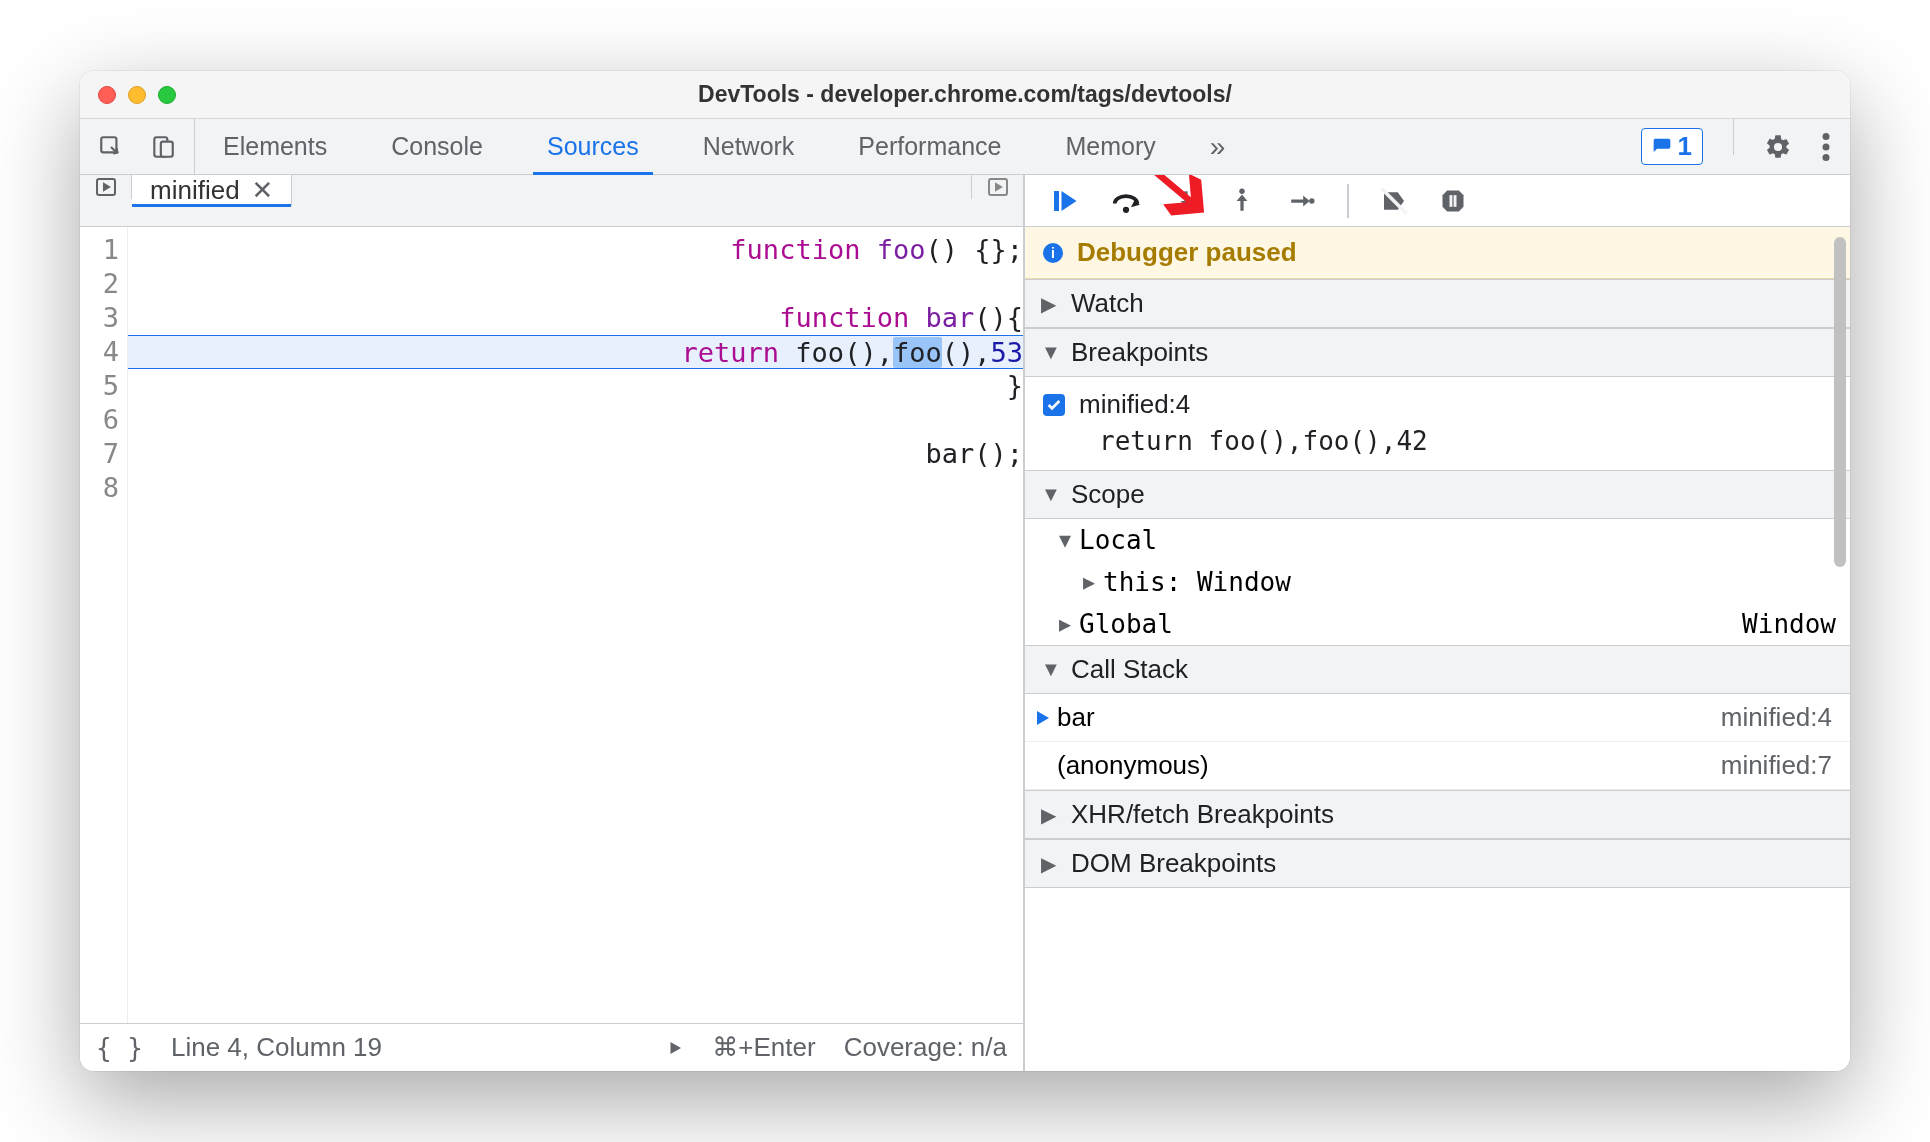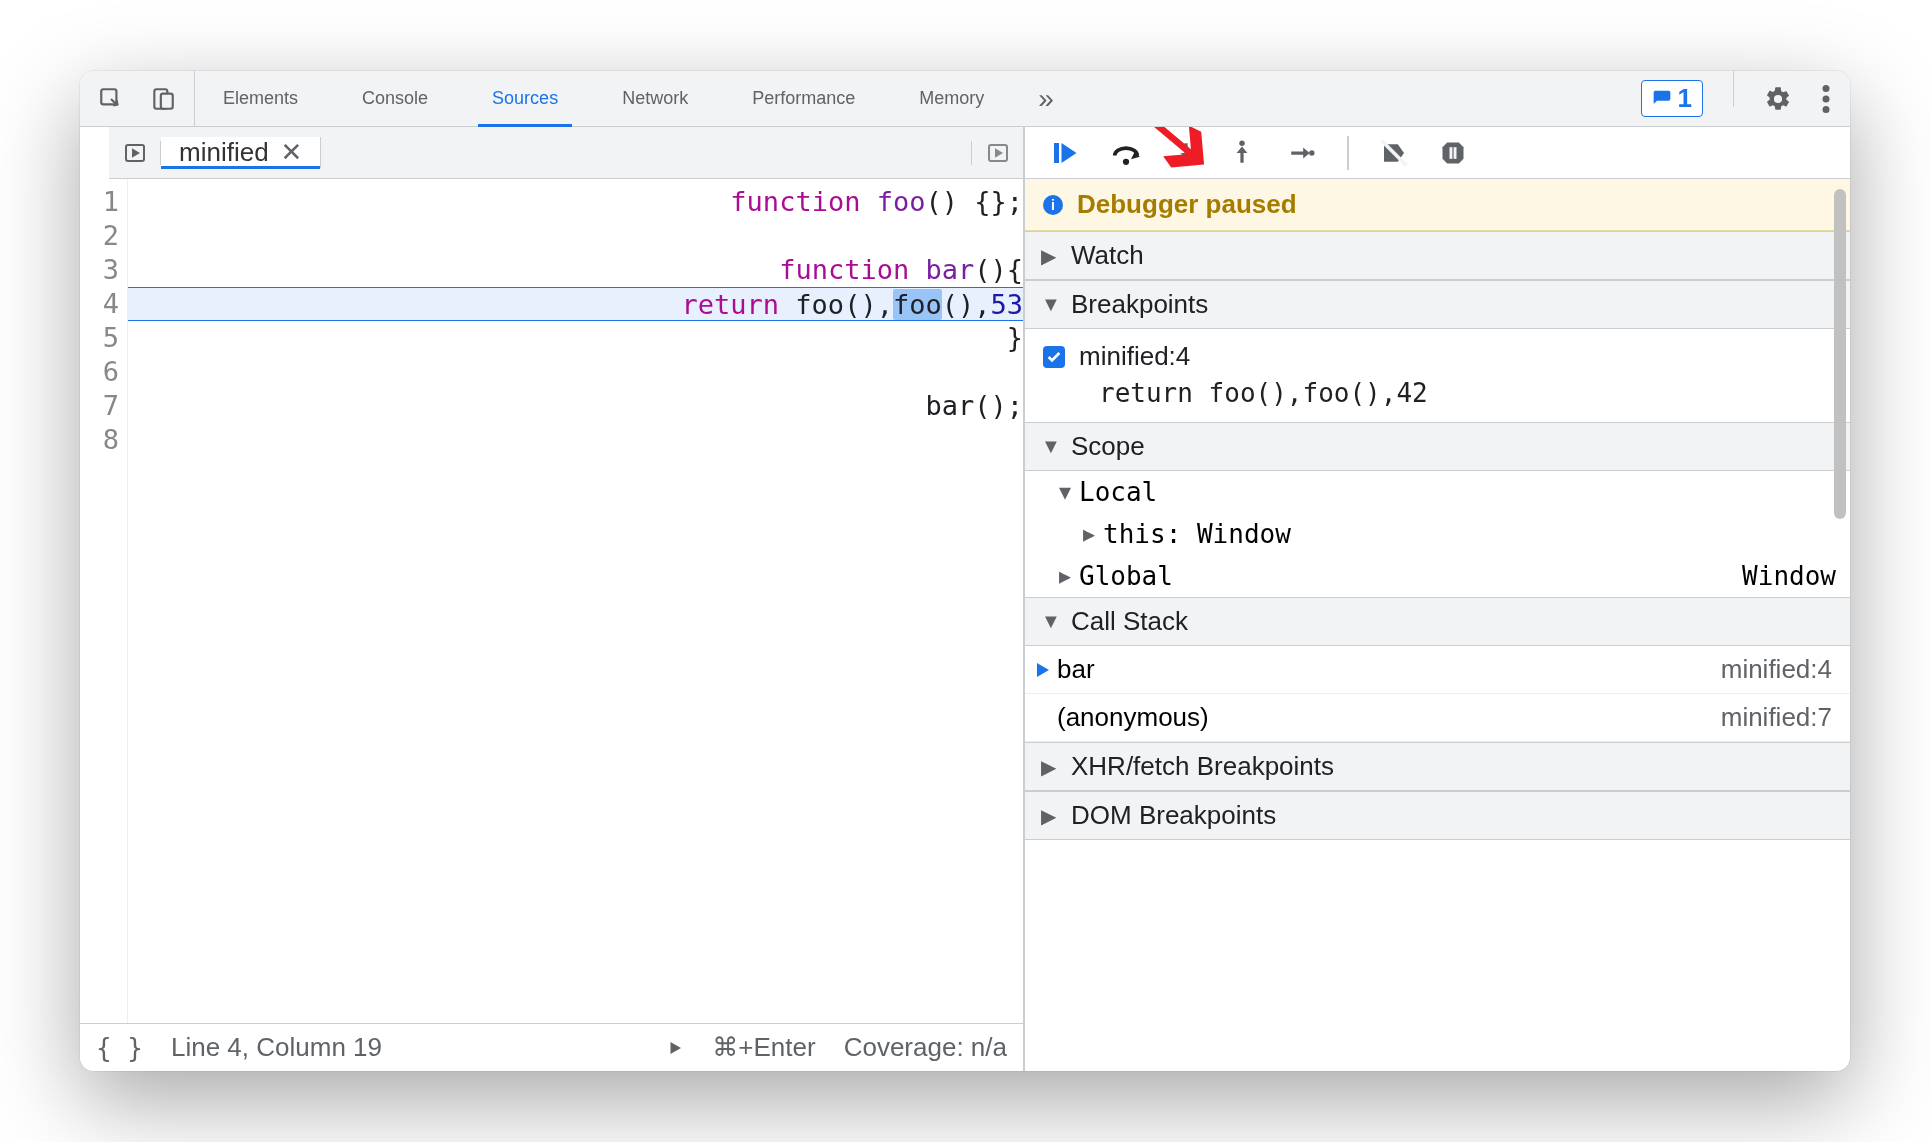--- a/index.html
+++ b/index.html
@@ -45,39 +45,39 @@
 
 .toolbar {
   height: 56px;
   background: #f1f3f4;
   border-bottom: 1px solid #cacdd1;
   display: flex;
   align-items: stretch;
 }
 .tool-group { display: flex; align-items: center; padding: 0 18px; gap: 26px; }
 .divider { width: 1px; background: #cacdd1; align-self: stretch; }
-.tab-btn { color: #5f6368; font-size: 18px; padding: 0 10px; height: 100%; display: flex; align-items: center; cursor: pointer; }
+.tab-btn { color: #5f6368; font-size: 25px; padding: 0 10px; height: 100%; display: flex; align-items: center; cursor: pointer; }
 .tab-btn.active { color: #1a73e8; position: relative; }
 .tab-btn.active::after { content:""; position:absolute; left:-4px; right:-4px; bottom:-1px; height:3px; background:#1a73e8; }
 .icon-btn { color: #5f6368; cursor: pointer; display:flex; align-items:center; }
 .badge {
   display:flex; align-items:center; gap:6px;
   background:#fff; border:1px solid #1a73e8; color:#1a73e8;
   padding: 2px 10px; border-radius: 4px; font-weight:600;
 }
 .toolbar-end { margin-left:auto; display:flex; align-items:center; padding:0 20px; gap:30px; }
 .toolbar-end .divider { height: 36px; }
 
 
 .main { flex:1; display:flex; overflow:hidden; }
 .left { flex:0 0 945px; display:flex; flex-direction:column; border-right:2px solid #cacdd1; }
 .right { flex:1; display:flex; flex-direction:column; overflow-y:auto; position:relative; }
 
 
-.filetabs { height:52px; display:flex; align-items:center; background:#f1f3f4; border-bottom:1px solid #cacdd1;margin-left:29px; }
+.filetabs { height:52px; display:flex; align-items:flex-start; background:#f1f3f4; border-bottom:1px solid #cacdd1; }
 .filetabs .sq { width:52px; display:flex; align-items:center; justify-content:center; border-right:1px solid #cacdd1; }
 .file-tab { display:flex; align-items:center; gap:12px; padding:0 18px; background:#fff; position:relative; color:#333; border-right:1px solid #cacdd1; }
 .file-tab.active::after { content:""; position:absolute; left:0; right:0; bottom:-1px; height:3px; background:#1a73e8; }
 .file-tab .close { color:#5f6368; cursor:pointer; }
 .filetabs .end { margin-left:auto; width:52px; display:flex; align-items:center; justify-content:center; border-left:1px solid #cacdd1; color:#5f6368; }
 
 
 .editor { flex:1; display:flex; background:#fff; overflow:hidden; font-size: 27px; }
 .gutter { width:48px; background:#fff; text-align:right; padding:6px 8px 0 0; color:#888; border-right:1px solid #eee; }
 .gutter div { height:34px; line-height:34px; }
@@ -140,20 +140,28 @@
 .scrollbar-fake { position:absolute; right:4px; top:52px; bottom:0; width:12px; background:transparent; }
 .scrollbar-fake .thumb { position:absolute; top:10px; height:330px; left:0; right:0; background:#c1c1c1; border-radius:6px; }
 
 svg { display:block; }
 </style>
 </head>
 <body>
 
 <div class="window">
 
+  <div class="titlebar">
+    <div class="traffic">
+      <div class="dot red"></div>
+      <div class="dot yellow"></div>
+      <div class="dot green"></div>
+    </div>
+    <div class="title">DevTools - developer.chrome.com/tags/devtools/</div>
+  </div>
 
   <div class="toolbar">
     <div class="tool-group">
       <span class="icon-btn">
         <svg width="26" height="26" viewBox="0 0 24 24" fill="none" stroke="#5f6368" stroke-width="2">
             <rect x="3" y="3" width="14" height="14" rx="2"></rect>
             <path d="M12 12l6 6M14 18l4-1-1-4"></path>
           </svg>
       </span>
       <span class="icon-btn">

